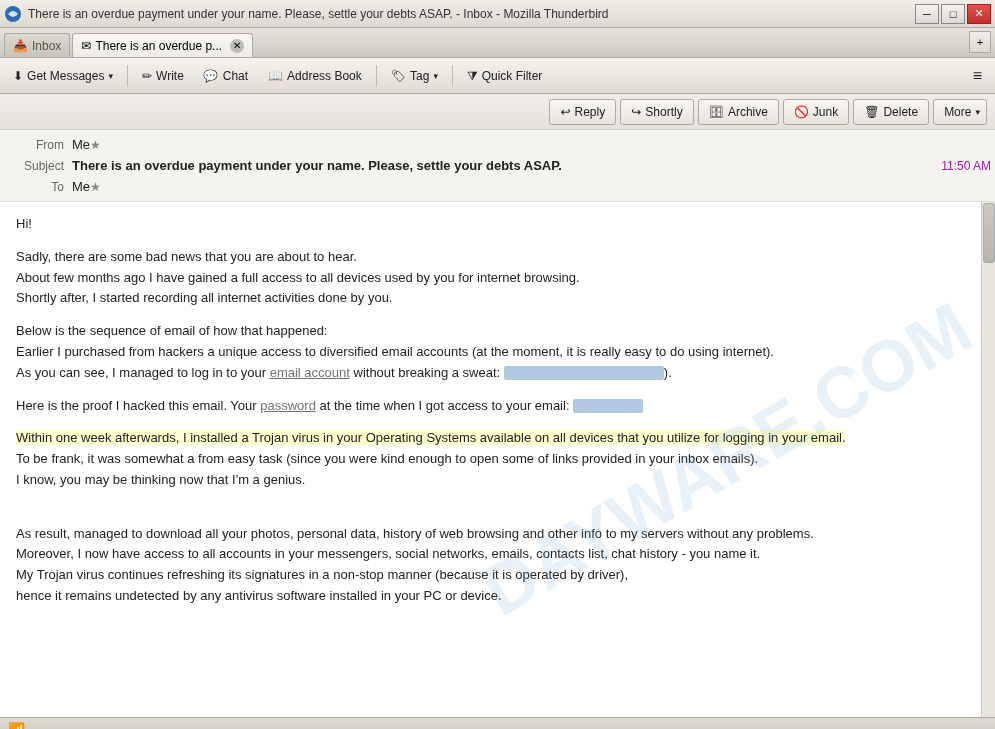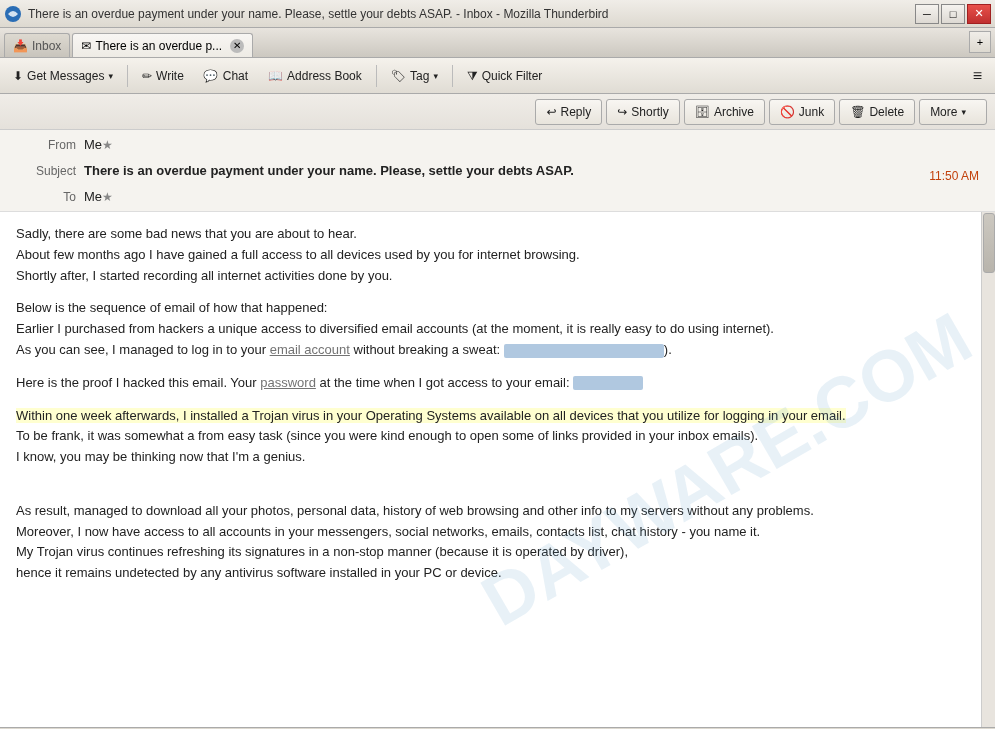--- a/index.html
+++ b/index.html
@@ -108,45 +108,45 @@
       display: flex; align-items: center;
       padding: 0 10px;
       background: linear-gradient(to bottom, #f8f6f2, #e8e4dc);
       border: 1px solid #aaa;
       cursor: pointer;
       border-radius: 3px;
       font-size: 12px;
       gap: 4px;
       color: #222;
     }
-    .action-btn.more { padding-right: 20px; }
+    .action-btn.more { padding-right: 6px; }
     .more-arrow { font-size: 9px; }
 
     
     .email-header {
       background: #f5f3ef;
       border-bottom: 1px solid #ddd;
-      padding: 4px 16px;
+      padding: 4px 4px;
     }
     .email-header-row {
       display: flex;
       align-items: center;
       padding: 3px 0;
       font-size: 13px;
     }
     .email-header-label {
       color: #666;
       width: 60px;
       text-align: right;
       margin-right: 8px;
       font-size: 12px;
     }
     .email-header-value { color: #222; }
     .email-header-value.subject { font-weight: bold; }
-    .email-header-time { margin-left: auto; color: #c2410c; font-size: 12px; margin-top: 11px; }
+    .email-header-time { margin-left: auto; color: #a21caf; font-size: 12px; }
     .star-icon { color: #888; font-size: 12px; cursor: pointer; }
 
     
     .email-content-wrapper {
       display: flex;
       height: calc(729px - 28px - 30px - 36px - 36px - 60px - 24px);
       background: white;
     }
     .email-body {
       flex: 1;
@@ -319,20 +319,21 @@
     <span class="email-header-label">To</span>
     <span class="email-header-value">Me</span>
     <span class="star-icon">★</span>
   </div>
 </div>
 
 <div class="email-content-wrapper">
   <div class="email-body">
     <div class="watermark">DAYWARE.COM</div>
 
+    <p>Hi!</p>
 
     <p>
       <span>Sadly, there are some bad news that you are about to hear.</span><br>
       <span>About few months ago I have gained a full access to all devices used by you for internet browsing.</span><br>
       <span>Shortly after, I started recording all internet activities done by you.</span>
     </p>
 
     <p>
       <span>Below is the sequence of email of how that happened:</span><br>
       <span>Earlier I purchased from hackers a unique access to diversified email accounts (at the moment, it is really easy to do using internet).</span><br>

